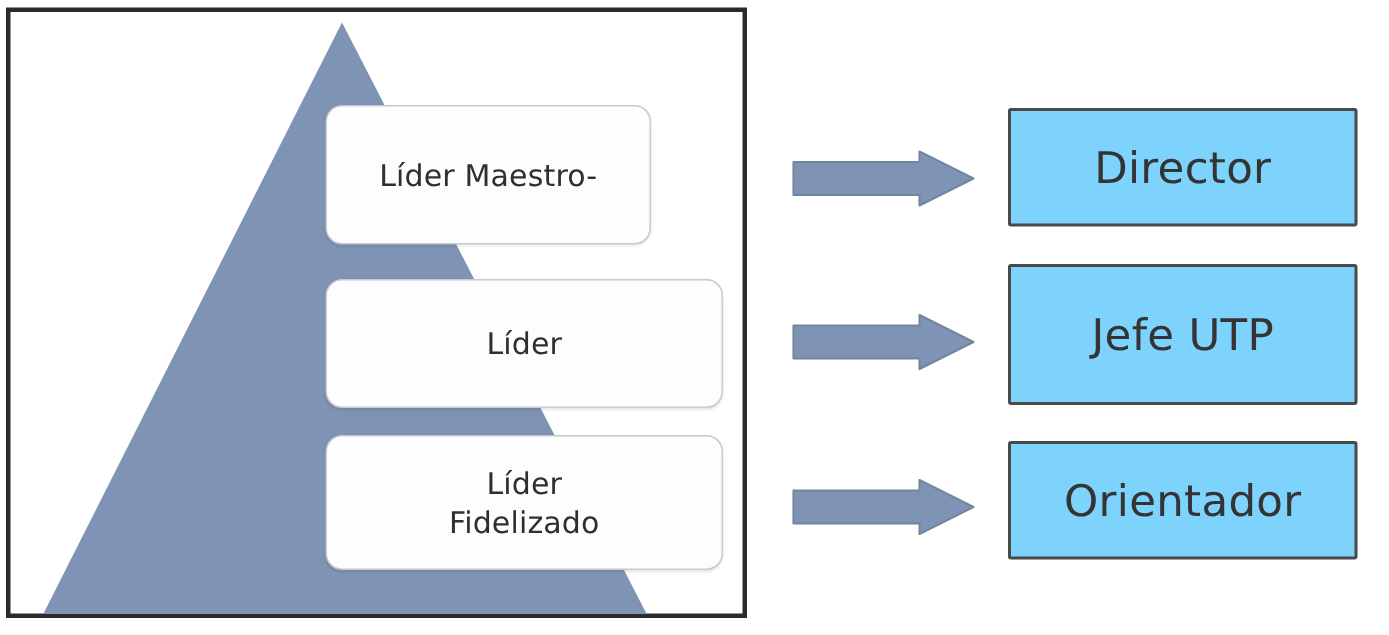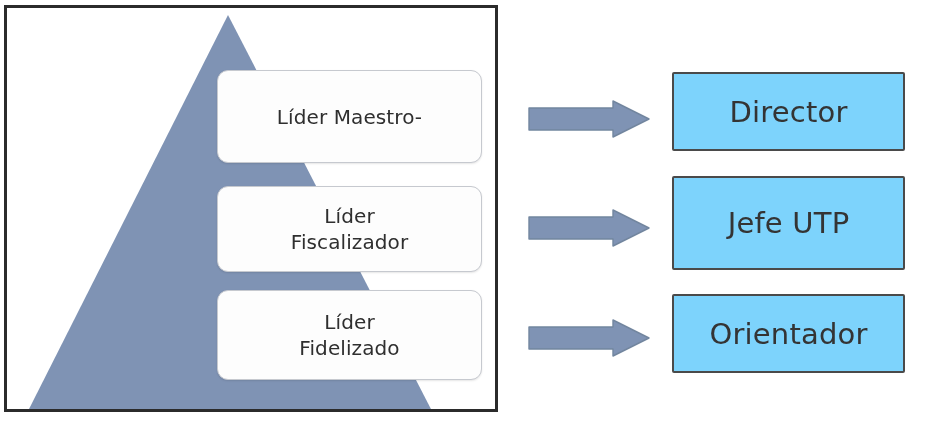--- a/index.html
+++ b/index.html
@@ -30,21 +30,21 @@
     box-shadow:0 1px 2px rgba(0,0,0,0.10);
     display:flex;align-items:center;justify-content:center;
     text-align:center;
     color:#2f2f2f;
     font-size:20px;
     line-height:1.30;
     letter-spacing:0.1px;
     box-sizing:border-box;
     padding:2px 8px;
   }
-  #level-0{left:217px;top:70px;width:265px;height:93px;}
+  #level-0{left:217px;top:70px;width:217px;height:93px;}
   #level-1{left:217px;top:186px;width:265px;height:86px;}
   #level-2{left:217px;top:290px;width:265px;height:90px;}
 
   
   .arrow{position:absolute;width:124px;height:40px;}
   #arrow-0{left:527px;top:99px;}
   #arrow-1{left:527px;top:208px;}
   #arrow-2{left:527px;top:318px;}
 
   
@@ -80,21 +80,20 @@
 
   <div class="level-box" id="level-0">
     <span>
       <span class="lvl-line">Líder Maestro-</span>
     </span>
   </div>
 
   <div class="level-box" id="level-1">
     <span>
       <span class="lvl-line">Líder</span>
-      <span class="lvl-line">Fiscalizador</span>
     </span>
   </div>
 
   <div class="level-box" id="level-2">
     <span>
       <span class="lvl-line">Líder</span>
       <span class="lvl-line">Fidelizado</span>
     </span>
   </div>
 

